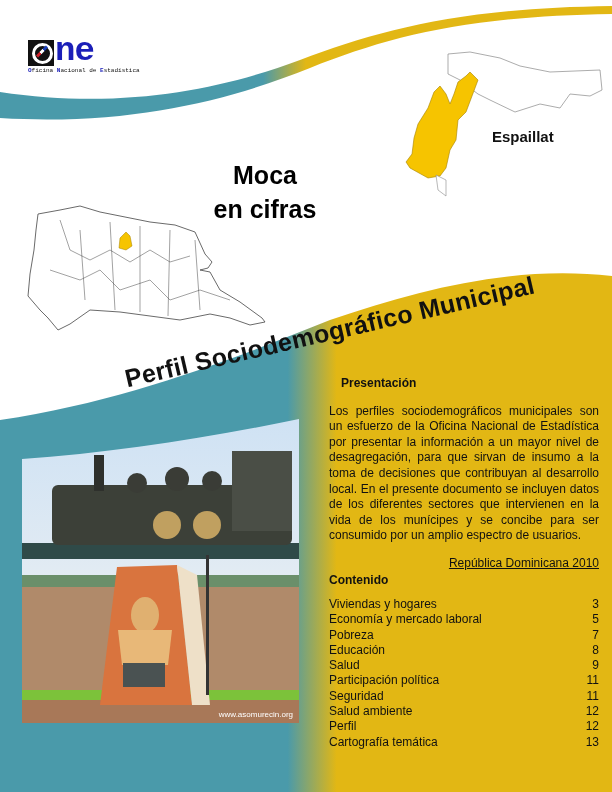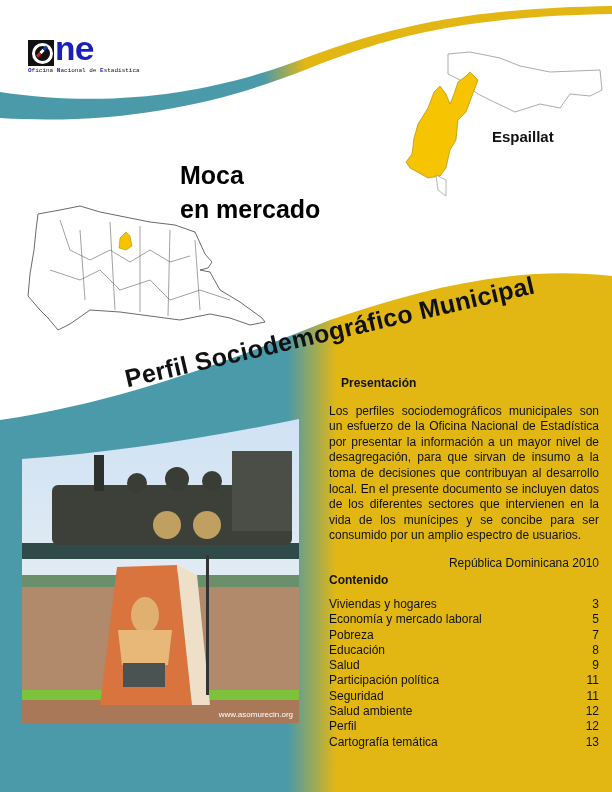--- a/index.html
+++ b/index.html
@@ -6,27 +6,27 @@
   body { width:612px; height:792px; position:relative; overflow:hidden; background:#ffffff; font-family:"Liberation Sans", sans-serif; }
   .layer { position:absolute; left:0; top:0; }
   #bg-svg { width:612px; height:792px; }
   .logo { position:absolute; left:28px; top:40px; width:100px; height:48px;font-family:Liberation Mono, monospace; }
   .logo-box { position:absolute; left:0; top:0; width:26px; height:26px; background:#111; }
   .logo-ring { position:absolute; left:4px; top:3px; width:15px; height:15px; border:3px solid #fff; border-radius:50%; }
   .logo-stripe { position:absolute; left:7px; top:10px; width:14px; height:3px; transform:rotate(-45deg); }
   .logo-ne { position:absolute; left:27px; top:-8px; font-weight:bold; font-size:34px; color:#1b1fb8; letter-spacing:-1px; }
   .logo-sub { position:absolute; left:0; top:27px; font-size:6px; color:#111; white-space:nowrap; }
   .logo-sub b { color:#1b1fb8; }
-  .title { position:absolute; left:180px; top:158px; width:170px; font-weight:bold; font-size:25px; line-height:34px; color:#000; }
+  .title { position:absolute; left:180px; top:158px; width:170px; text-align:center; font-weight:bold; font-size:25px; line-height:34px; color:#000; }
   .region-label { position:absolute; left:492px; top:128px; font-weight:bold; font-size:15px; color:#111; }
   .band-title { position:absolute; left:122px; top:365px; transform-origin:0 0; transform:rotate(-13deg); font-weight:bold; font-size:25px; color:#111; white-space:nowrap; letter-spacing:0.3px; }
   .present { position:absolute; left:329px; top:364px; width:270px; font-size:12px; line-height:15.6px; color:#111; }
   .present h2 { margin:12px; font-size:12px; font-weight:bold; }
   .present p { margin:0; text-align:justify; }
-  .present .signature { text-align:right; margin-top:12px; }
+  .present .signature { text-align:right; margin-top:12px;text-decoration:underline; }
   .contents { position:absolute; left:329px; top:573px; width:270px; color:#111; font-size:12px; }
   .contents h2 { margin:0 0 10px 0; font-size:12px; font-weight:bold; }
   .toc-row { display:flex; justify-content:space-between; height:15.3px; line-height:15.3px; }
   .toc-page { width:22px; text-align:right; }
   .photo { position:absolute; left:22px; top:415px; width:277px; height:308px; overflow:hidden; }
   .photo-credit { position:absolute; right:6px; bottom:4px; font-size:8px; color:#fff; }
 </style>
 </head>
 <body>
 
@@ -69,21 +69,21 @@
   <div class="logo-box">
     <div class="logo-ring"></div>
     <div class="logo-stripe" style="background:linear-gradient(90deg,#d0202a 0 33%,#fff 33% 66%,#1b3fb8 66%);"></div>
   </div>
   <div class="logo-ne">ne</div>
   <div class="logo-sub"><b>O</b><span>ficina </span><b>N</b><span>acional de </span><b>E</b><span>stadística</span></div>
 </div>
 
 <div class="title">
   <div>Moca</div>
-  <div>en mercado</div>
+  <div>en cifras</div>
 </div>
 
 <div class="region-label">Espaillat</div>
 
 <div class="band-title">Perfil Sociodemográfico Municipal</div>
 
 <div class="photo">
   <svg width="277" height="308" viewBox="0 0 277 308" xmlns="http://www.w3.org/2000/svg">
     <defs>
       <linearGradient id="sky" x1="0" y1="0" x2="0" y2="1">

